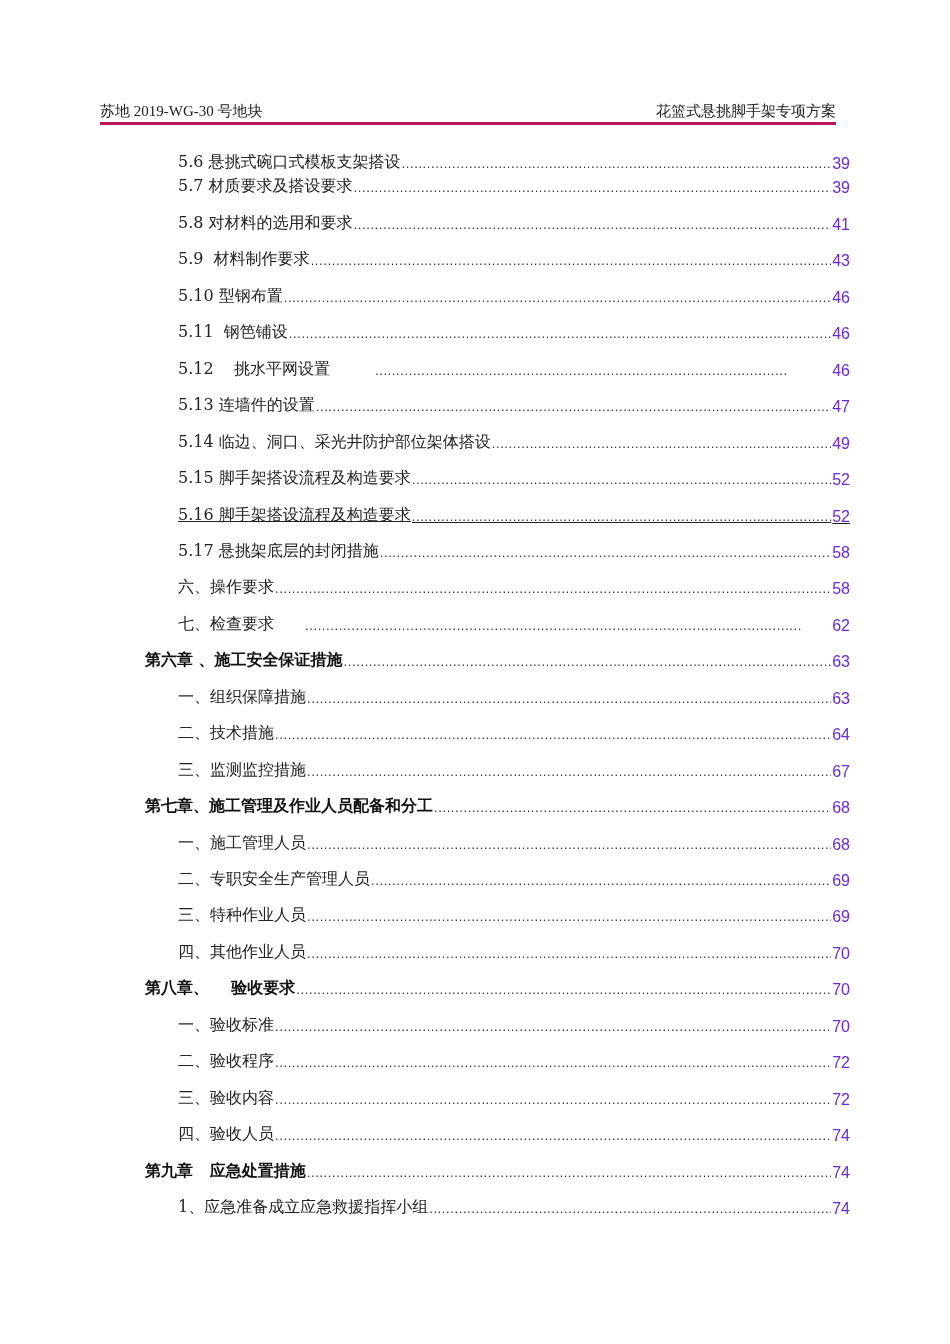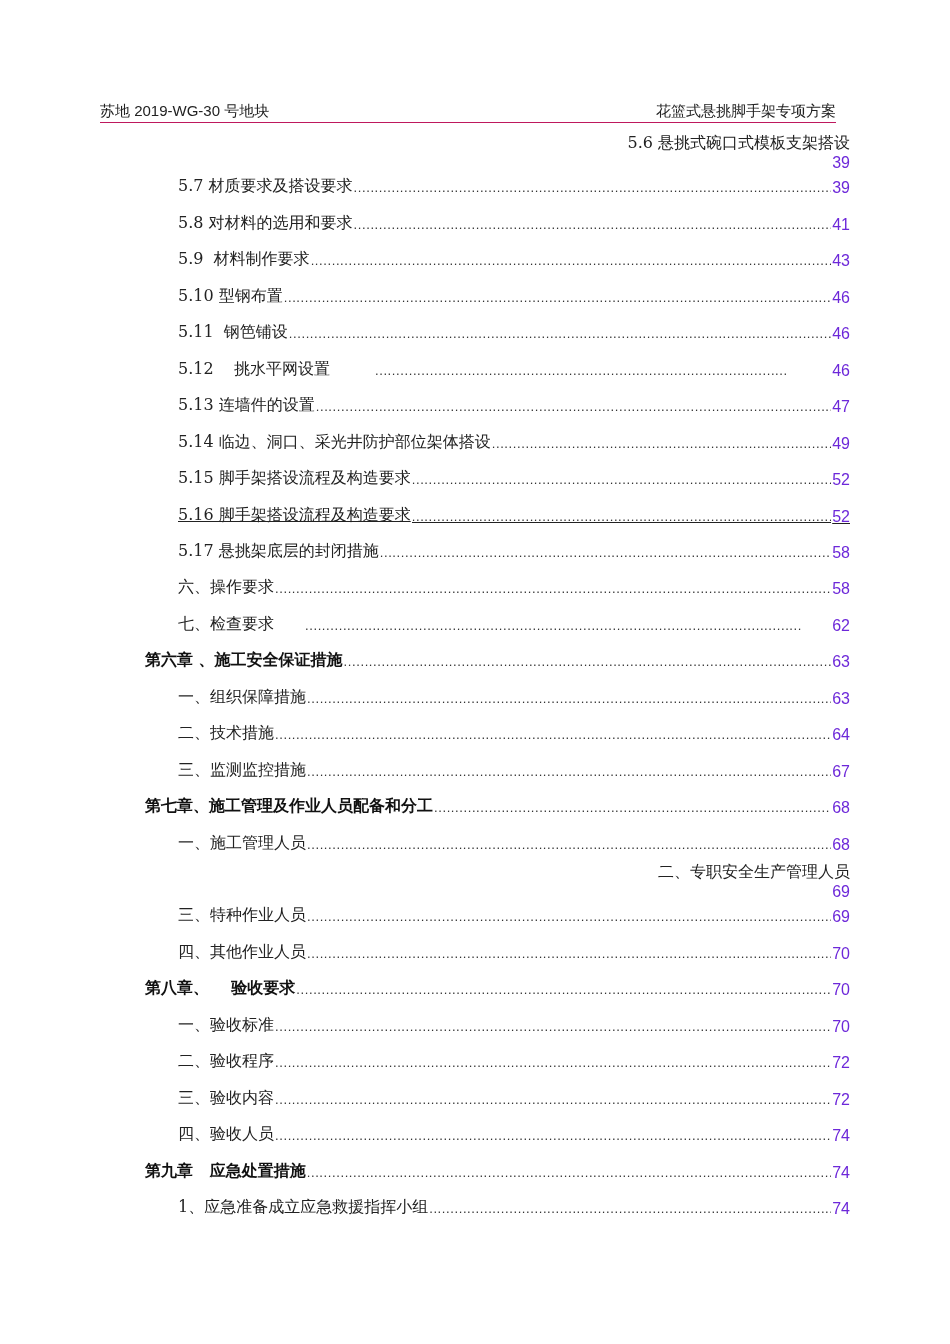--- a/index.html
+++ b/index.html
@@ -1,20 +1,20 @@
 <!DOCTYPE html>
 <html><head>
   <meta charset="utf-8">
   <style>
     html, body { margin: 0; padding: 0; background: #ffffff; }
     body { width: 950px; height: 1344px; position: relative; overflow: hidden; color: #1a1a1a; }
     .page-header {
       position: absolute; left: 100px; top: 102px; width: 736px; height: 20px;
-      border-bottom: 1px solid #be185d;
-      font-family: Liberation Sans, sans-serif; font-size: 15px; color: #222; text-align: right;
+      border-bottom: 3px solid #be185d;
+      font-family: Liberation Serif, serif; font-size: 15px; color: #222; text-align: right;
     }
     .page-header .left { position: absolute; left: 0; top: 0; }
     .page-header .right { position: absolute; right: 0; top: 0; }
     .toc { position: absolute; left: 0; top: 133px; width: 950px; }
     .toc-row {
       position: absolute; height: 28px; display: flex; align-items: flex-end;
       font-family: "DejaVu Serif", "Liberation Serif", serif; font-size: 16px; color: #222;
       right: 100px;
     }
     .toc-row.lvl1 { left: 145px; font-family: "DejaVu Sans", "Liberation Sans", sans-serif; font-weight: bold; color: #111; }
@@ -30,21 +30,21 @@
   </style>
 </head>
 <body>
 
 <div class="page-header">
   <span class="left">苏地 2019-WG-30 号地块</span>
   <span class="right">花篮式悬挑脚手架专项方案</span>
 </div>
 
 <div class="toc" id="toc">
-    <div class="toc-row lvl2" style="top: 0px; flex-direction: column;">
+    <div class="toc-row lvl2" style="top: 12px;">
       <span class="toc-title">5.6 悬挑式碗口式模板支架搭设</span>
       <span class="toc-dots"></span>
       <span class="toc-page">39</span>
     </div>
     <div class="toc-row lvl2" style="top: 36.45px;">
       <span class="toc-title">5.7 材质要求及搭设要求</span>
       <span class="toc-dots"></span>
       <span class="toc-page">39</span>
     </div>
     <div class="toc-row lvl2" style="top: 72.9px;">
@@ -130,21 +130,21 @@
     <div class="toc-row lvl1" style="top: 656.1px;">
       <span class="toc-title">第七章、施工管理及作业人员配备和分工</span>
       <span class="toc-dots"></span>
       <span class="toc-page">68</span>
     </div>
     <div class="toc-row lvl2" style="top: 692.55px;">
       <span class="toc-title">一、施工管理人员</span>
       <span class="toc-dots"></span>
       <span class="toc-page">68</span>
     </div>
-    <div class="toc-row lvl2" style="top: 729px; flex-direction: column;">
+    <div class="toc-row lvl2" style="top: 729px;">
       <span class="toc-title">二、专职安全生产管理人员</span>
       <span class="toc-dots"></span>
       <span class="toc-page">69</span>
     </div>
     <div class="toc-row lvl2" style="top: 765.45px;">
       <span class="toc-title">三、特种作业人员</span>
       <span class="toc-dots"></span>
       <span class="toc-page">69</span>
     </div>
     <div class="toc-row lvl2" style="top: 801.9px;">

